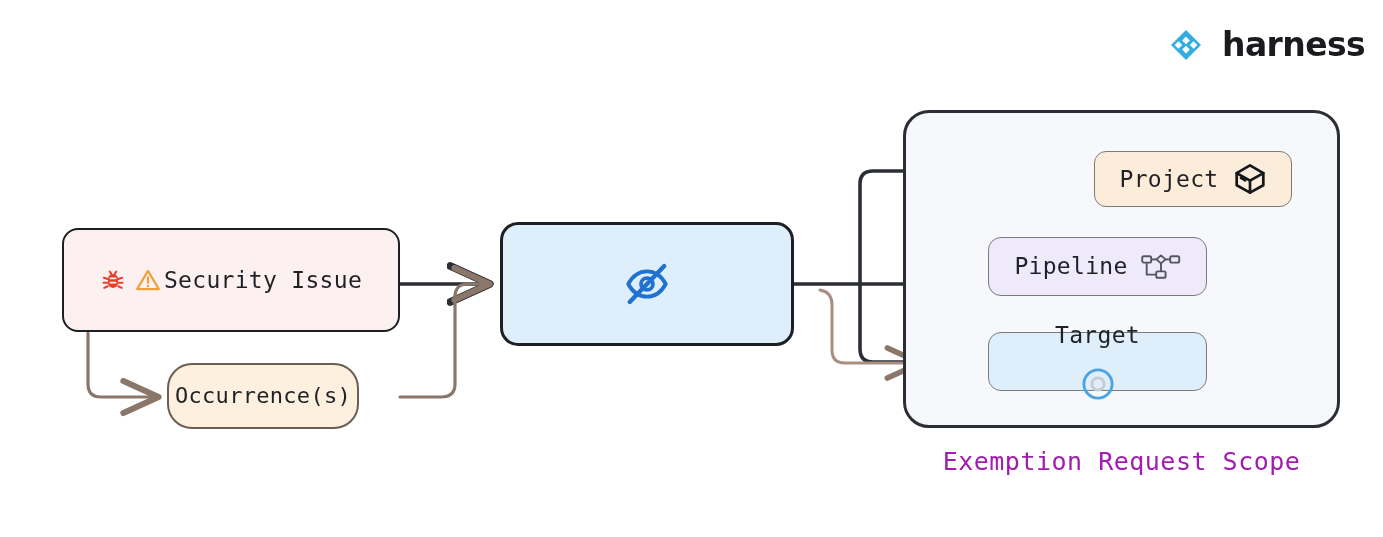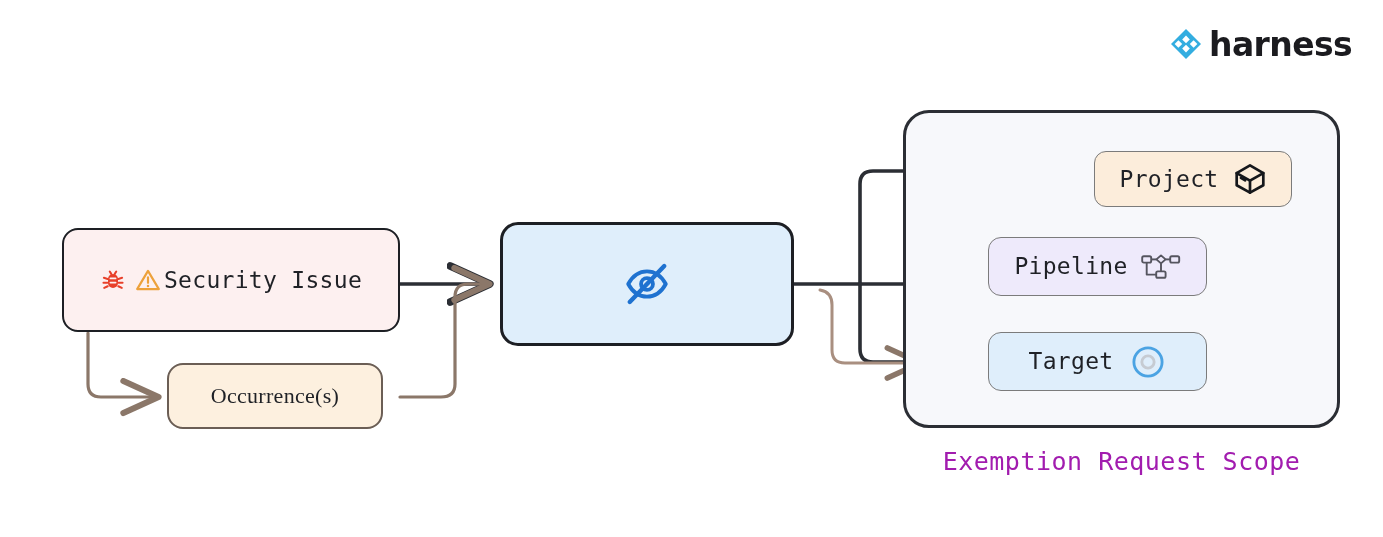--- a/index.html
+++ b/index.html
@@ -24,21 +24,22 @@
     height: 537px;
     pointer-events: none;
   }
 
   
   .brand {
     position: absolute;
     left: 1170px;
     top: 28px;
     display: flex;
-    gap: 7px;
+    align-items: center;
+    gap: 20px;
   }
   .brand-mark { width: 32px; height: 32px; display: block; }
   .brand-text {
     font-family: "DejaVu Sans", "Liberation Sans", sans-serif;
     font-size: 33px;
     font-weight: 700;
     letter-spacing: -0.6px;
     color: #1b1b1f;
     line-height: 1;
   }
@@ -71,26 +72,25 @@
   #security-issue .icons {
     display: flex;
     align-items: center;
     gap: 9px;
     height: 30px;
   }
 
   
   #occurrences {
     left: 167px; top: 363px;
-    width: 216px; height: 66px;
+    width: 192px; height: 66px;
     background: #fdf0df;
     border: 2.5px solid #6b5e55;
-    border-radius: 16px;
+    border-radius: 25px;
     font-size: 22px;
-    font-family: Liberation Serif, serif;
   }
 
   
   #request-exemption {
     left: 500px; top: 222px;
     width: 294px; height: 124px;
     background: #dfeefb;
     border: 3px solid #1d1f24;
     border-radius: 18px;
     gap: 16px;
@@ -138,20 +138,21 @@
     font-size: 23px;
   }
   #target {
     left: 988px; top: 332px;
     width: 219px; height: 59px;
     background: #dfeefb;
     border: 1.7px solid #7b7b7b;
     border-radius: 13px;
     gap: 17px;
     font-size: 23px;
+    flex-direction: column;
   }
   .ico { display: block; flex: 0 0 auto; }
 </style>
 </head>
 <body>
 
 <div id="canvas">
 
   <div class="brand">
     <svg class="brand-mark" viewBox="0 0 32 32">

